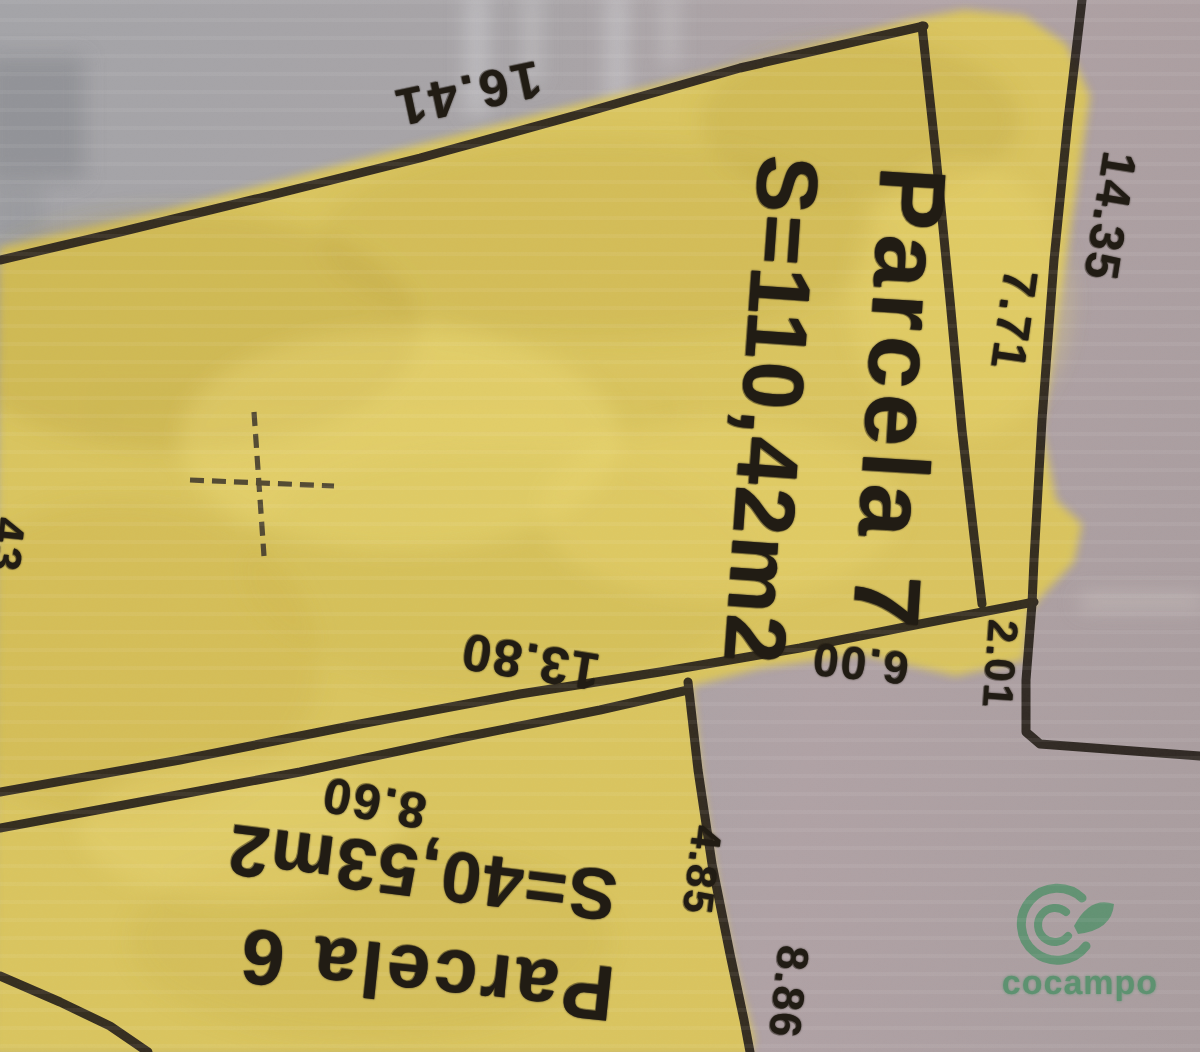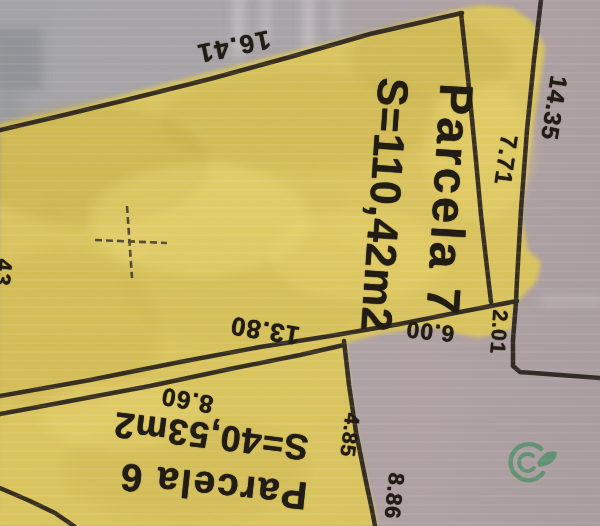--- a/index.html
+++ b/index.html
@@ -125,14 +125,15 @@
   <div class="lbl lbl-right-outer">14.35</div>
   <div class="lbl lbl-right-inner">7.71</div>
   <div class="lbl lbl-right-step">2.01</div>
   <div class="lbl lbl-bottom">13.80</div>
   <div class="lbl lbl-bottom-right">6.00</div>
   <div class="lbl lbl-p6-top">8.60</div>
   <div class="lbl lbl-p6-right">4.85</div>
   <div class="lbl lbl-p6-lowright">8.86</div>
   <div class="lbl lbl-left-part">43</div>
 
+  <div class="logo-word">cocampo</div>
 
 </div>
 
 </body></html>

